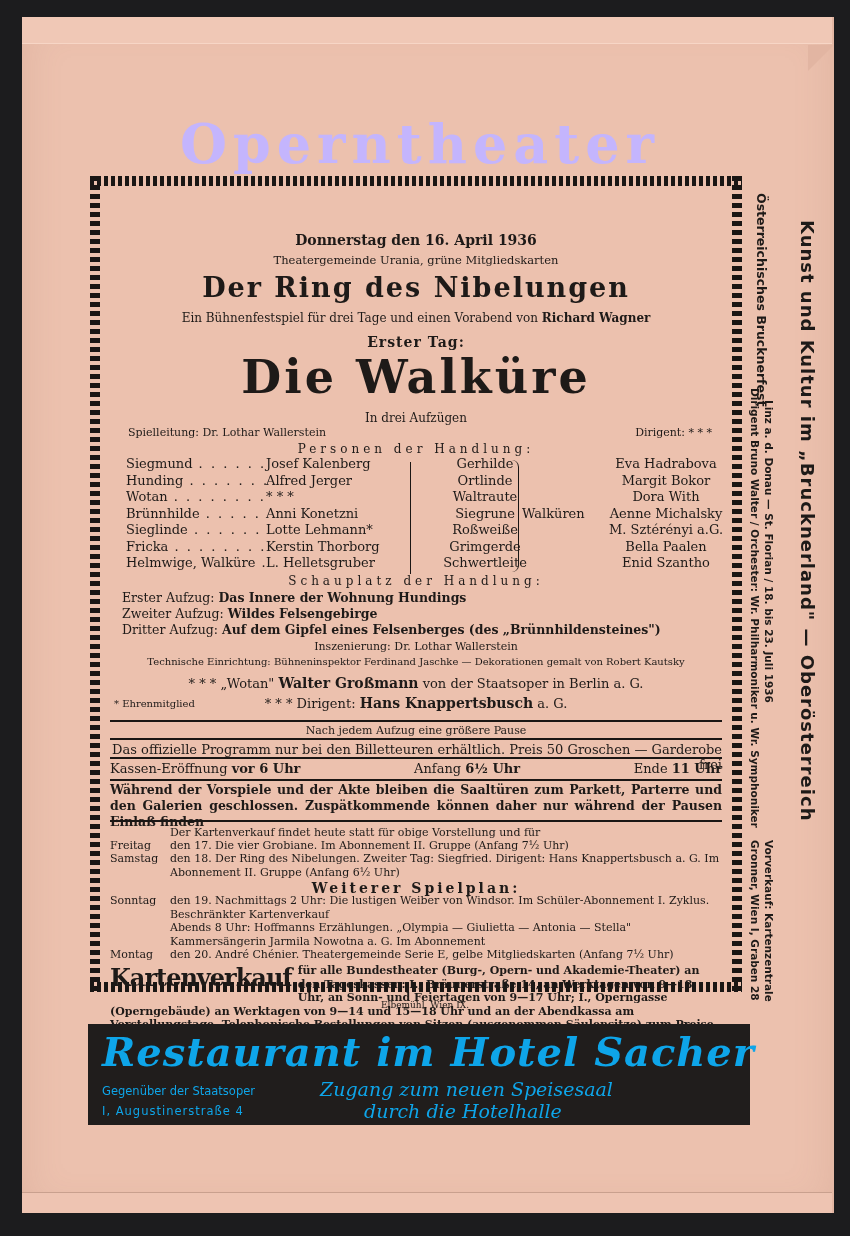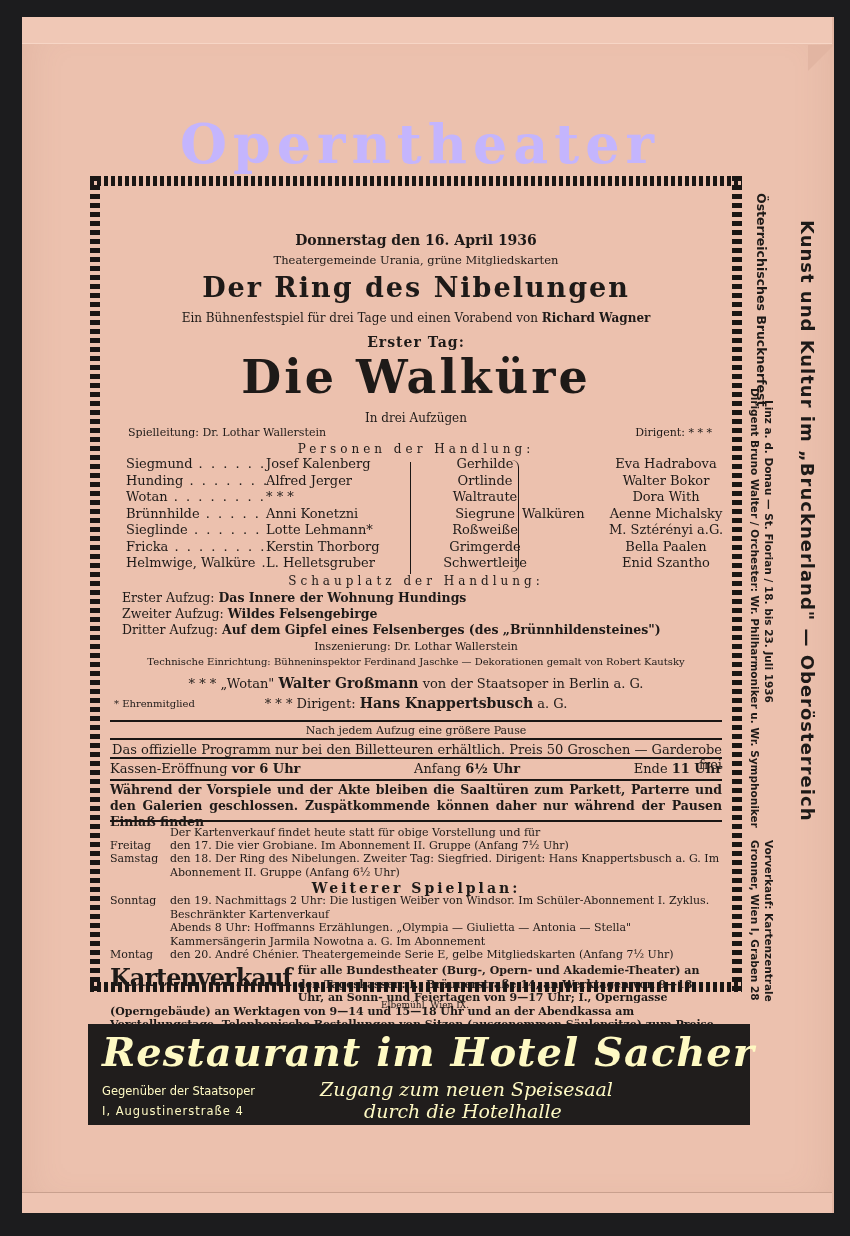--- a/index.html
+++ b/index.html
@@ -141,21 +141,21 @@
     .kv-block { position: absolute; top: 738px; left: 0; right: 0; font-size: 11px; line-height: 13.5px; font-weight: bold; }
     .kv-big { float: left; font-size: 24px; line-height: 28px; font-weight: bold; margin-right: 6px; letter-spacing: -1px; }
     .kv-block .normal { font-weight: bold; }
 
     .printer { position: absolute; top: 998px; left: 0; right: 0; text-align: center; font-size: 9px; }
 
     
     .ad {
       position: absolute; left: 88px; top: 1024px; width: 662px; height: 101px;
       background: #201d1c;
-      color: #fef9c3;
+      color: #0ea5e9;
     }
     .ad-title {
       position: absolute; left: 14px; top: 4px; width: 640px;
       font-family: "DejaVu Serif", serif; font-style: italic; font-weight: bold;
       font-size: 40px; letter-spacing: 1px; white-space: nowrap;
     }
     .ad-addr1 { position: absolute; left: 14px; top: 60px; font-family: "DejaVu Sans", sans-serif; font-size: 11.5px; }
     .ad-addr2 { position: absolute; left: 14px; top: 80px; font-family: "DejaVu Sans", sans-serif; font-size: 11.5px; letter-spacing: 1px; }
     .ad-slogan1 { position: absolute; left: 232px; top: 54px; font-family: "DejaVu Serif", serif; font-style: italic; font-size: 19px; }
     .ad-slogan2 { position: absolute; left: 276px; top: 76px; font-family: "DejaVu Serif", serif; font-style: italic; font-size: 19px; }
@@ -244,21 +244,21 @@
       <div class="valk-row">Waltraute</div>
       <div class="valk-row">Siegrune</div>
       <div class="valk-row">Roßweiße</div>
       <div class="valk-row">Grimgerde</div>
       <div class="valk-row">Schwertleite</div>
     </div>
     <div class="valk-brace"></div>
     <div class="valk-label">Walküren</div>
     <div class="valk-right">
       <div class="valk-row">Eva Hadrabova</div>
-      <div class="valk-row">Walter Bokor</div>
+      <div class="valk-row">Margit Bokor</div>
       <div class="valk-row">Dora With</div>
       <div class="valk-row">Aenne Michalsky</div>
       <div class="valk-row">M. Sztérényi a.G.</div>
       <div class="valk-row">Bella Paalen</div>
       <div class="valk-row">Enid Szantho</div>
     </div>
 
     <div class="abs center schauplatz-heading">Schauplatz der Handlung:</div>
     <div class="act-line act1"><span class="act-label">Erster Aufzug:</span> <span class="act-place">Das Innere der Wohnung Hundings</span></div>
     <div class="act-line act2"><span class="act-label">Zweiter Aufzug:</span> <span class="act-place">Wildes Felsengebirge</span></div>

